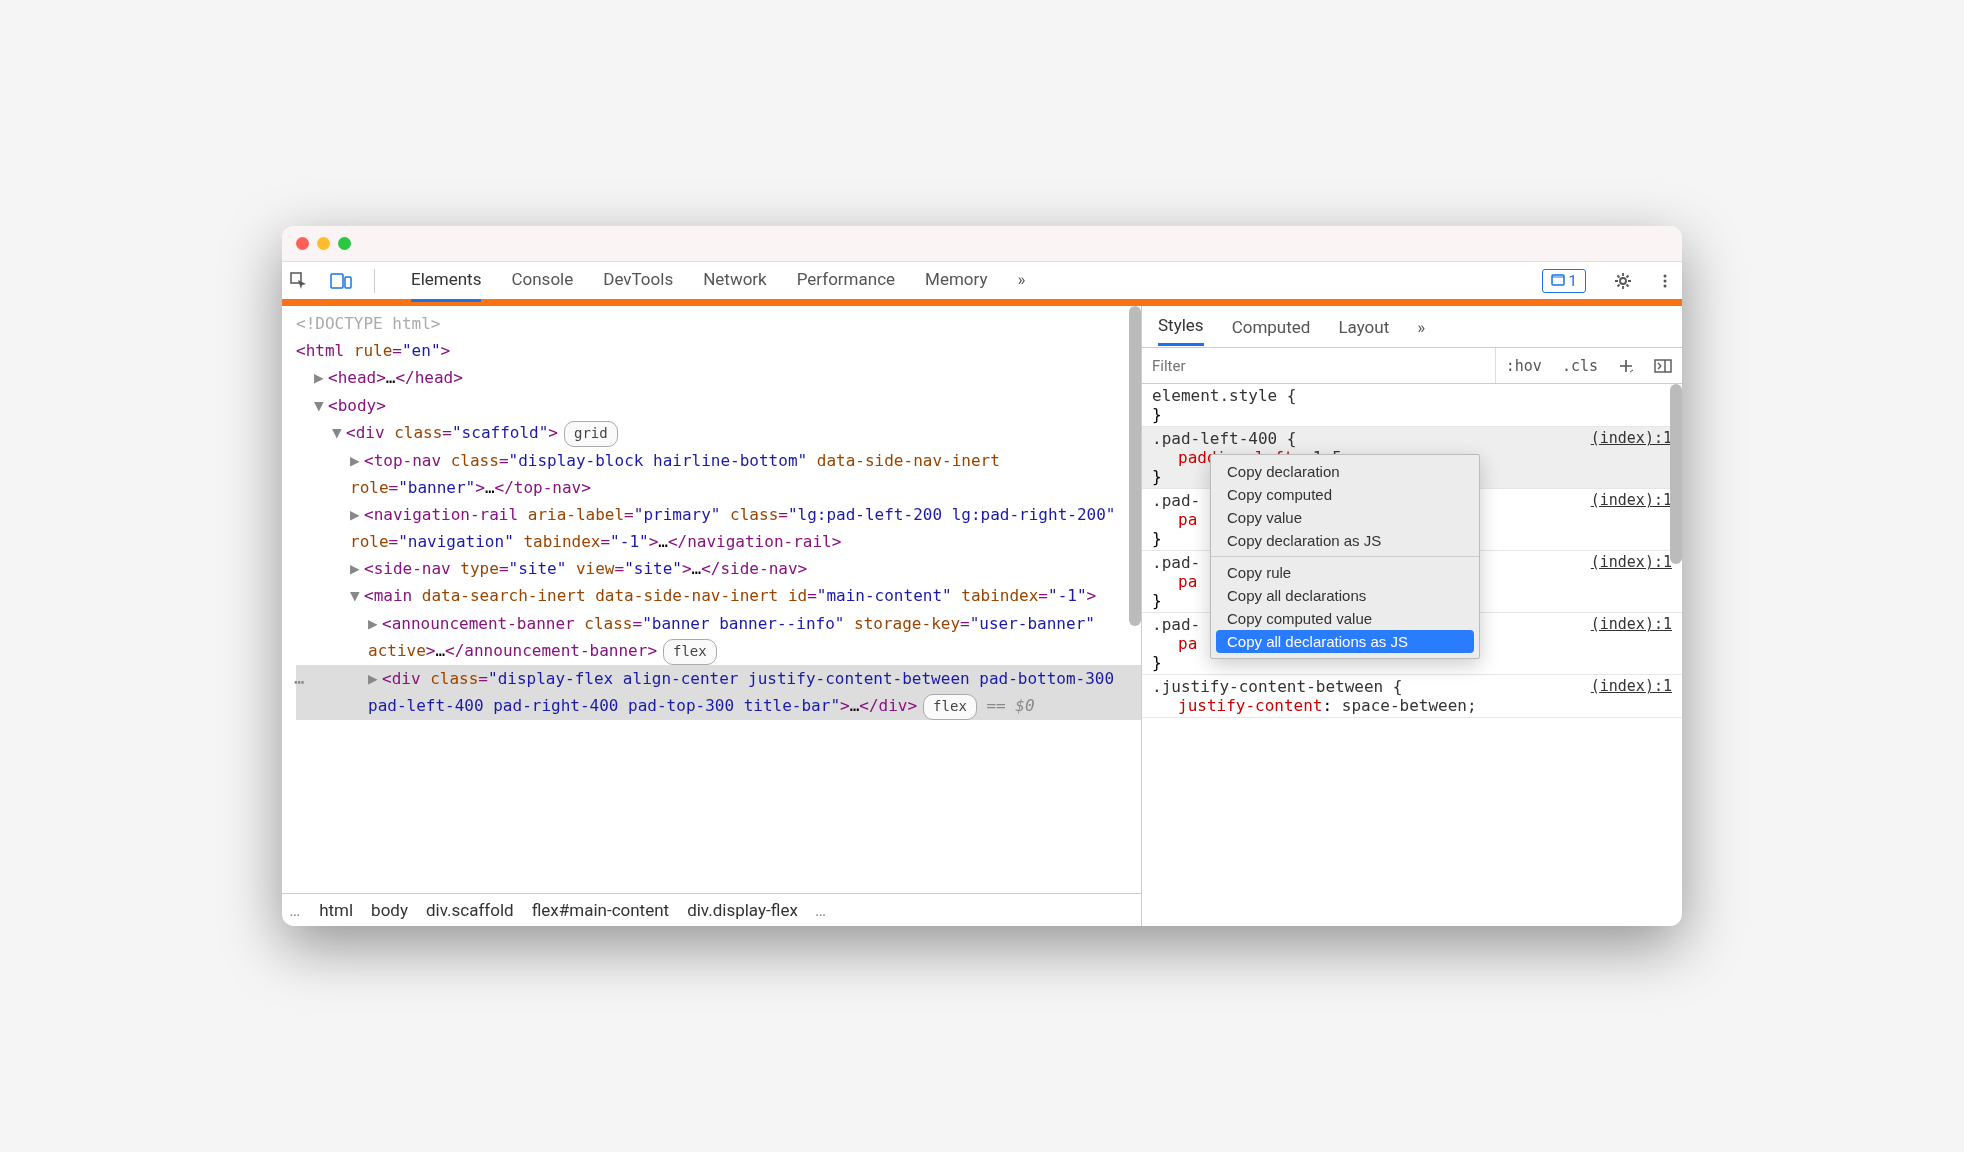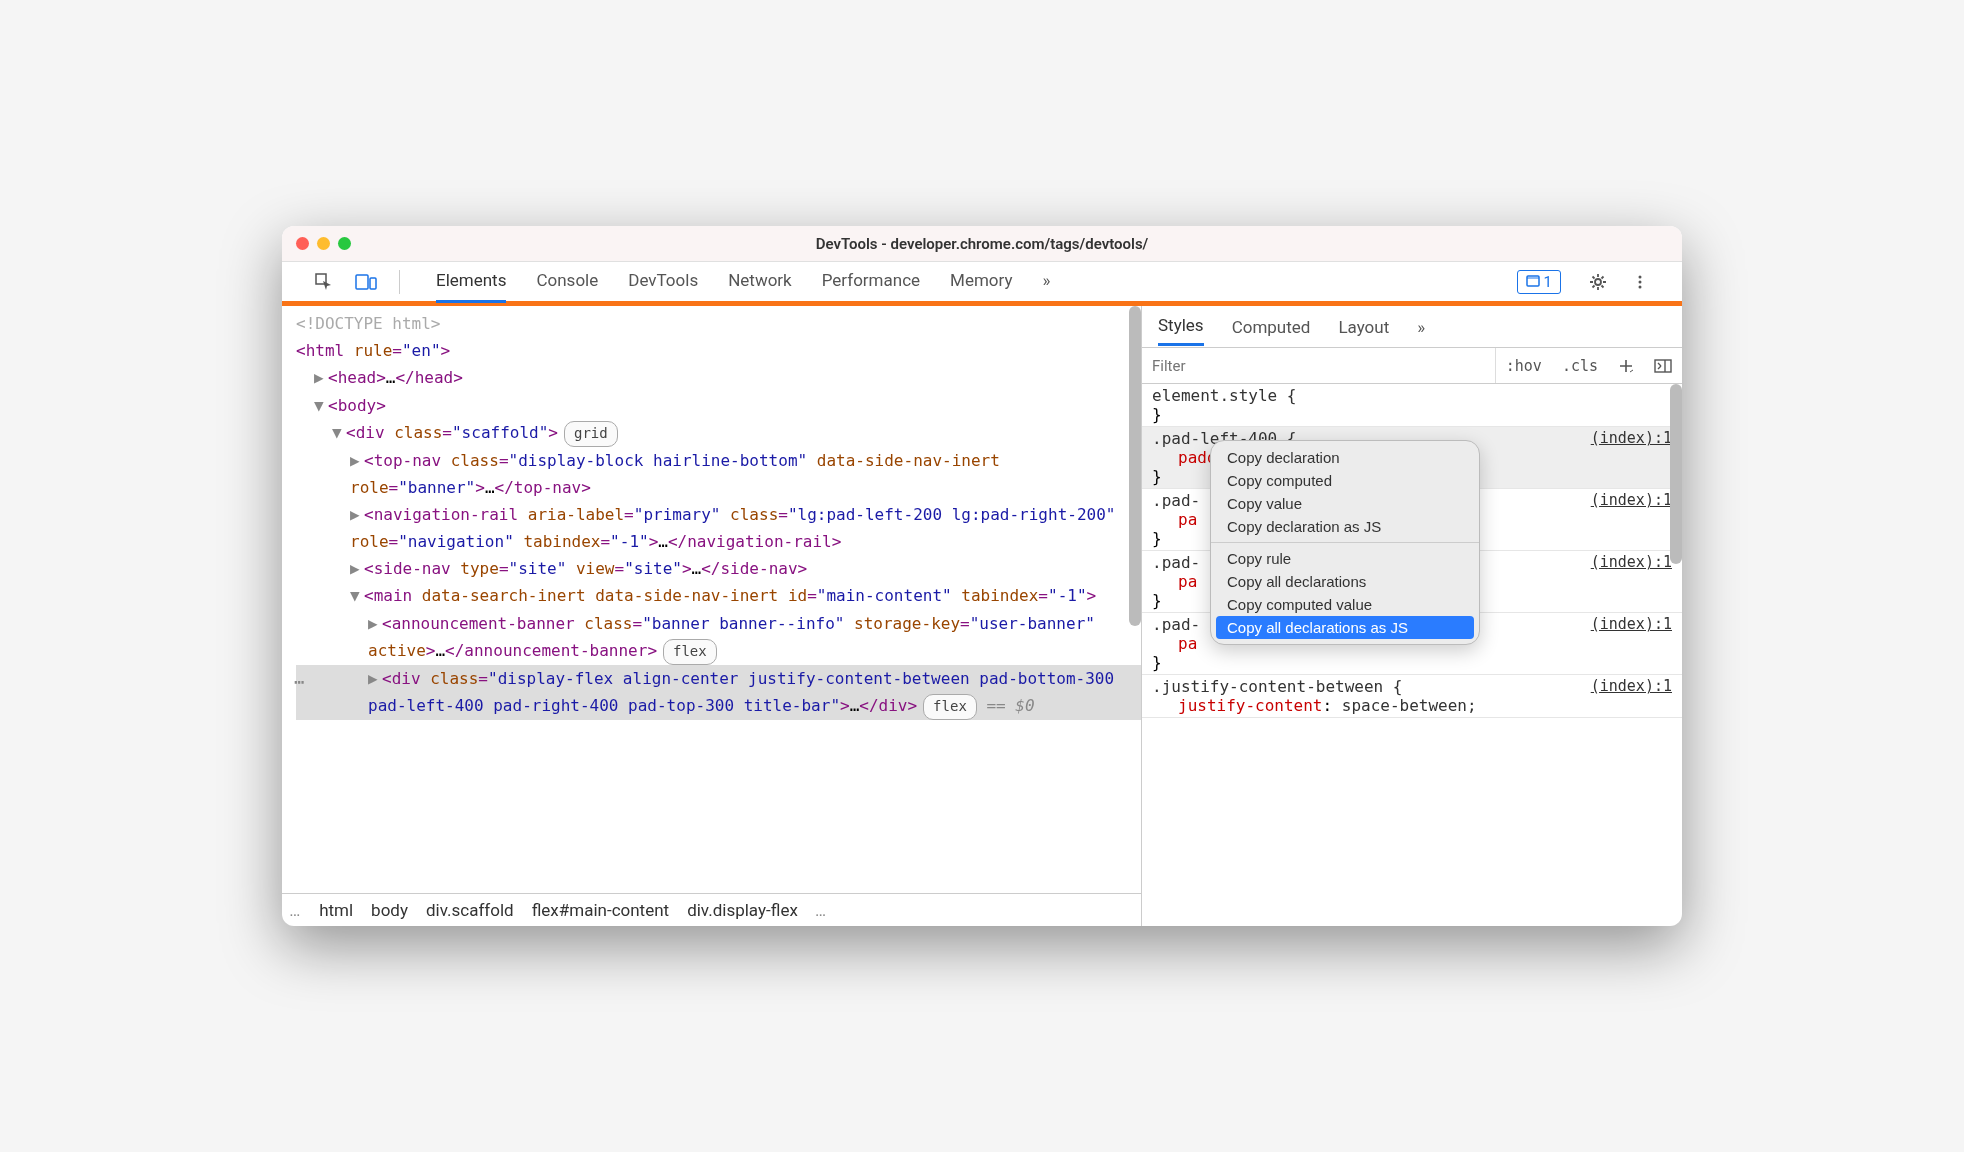--- a/index.html
+++ b/index.html
@@ -41,22 +41,22 @@
   text-align: center;
   font-weight: 600;
   font-size: 15px;
   color: #333;
   pointer-events: none;
 }
 .toolbar {
   display: flex;
   align-items: center;
   height: 44px;
-  border-bottom: 5px solid #f97316;
-  padding: 0 27px;
+  border-bottom: 7px solid #f97316;
+  padding: 0 2px;
   gap: 12px;
 }
 .tbtn {
   width: 30px; height: 30px;
   display: flex; align-items: center; justify-content: center;
   color: #555;
 }
 .tbtn.active { color: #1a73e8; }
 .tabs {
   display: flex;
@@ -186,25 +186,25 @@
 .rule .selector { color: #333; }
 .rule .src {
   float: right; color: #333; text-decoration: underline;
   font-size: 15px;
 }
 .decl { padding-left: 26px; }
 .prop { color: #c80000; }
 .val { color: #333; }
 .context-menu {
   position: absolute;
-  top: 56px; left: 68px;
+  top: 70px; left: 68px;
   width: 270px;
   background: #ececec;
   border: 1px solid #bcbcbc;
-  border-radius: 14px;
+  border-radius: 2px;
   box-shadow: 0 6px 20px rgba(0,0,0,0.2);
   padding: 5px 0;
   font-family: -apple-system, sans-serif;
   font-size: 15px;
   z-index: 10;
 }
 .menu-item { padding: 3px 16px; color: #333; cursor: pointer; }
 .menu-item.hl { background: #2a7cff; color: #fff; border-radius: 4px; margin: 0 5px; padding: 3px 11px; }
 .menu-sep { height: 1px; background: #ccc; margin: 4px 0; }
 .right-scroll {
@@ -218,21 +218,20 @@
 <body>
 
 <div class="window">
 
   <div class="titlebar">
     <div class="traffic">
       <div class="dot red"></div>
       <div class="dot yellow"></div>
       <div class="dot green"></div>
     </div>
-    <div class="title">DevTools - developer.chrome.com/tags/devtools/</div>
   </div>
 
   <div class="toolbar">
     <div class="tbtn">
       <svg width="20" height="20" viewBox="0 0 20 20">
           <rect x="2" y="2" width="10" height="10" fill="none" stroke="currentColor" stroke-width="1.5"></rect>
           <path d="M9 9 L17 13 L13 14 L12 18 Z" fill="currentColor"></path>
         </svg>
     </div>
     <div class="tbtn active">

